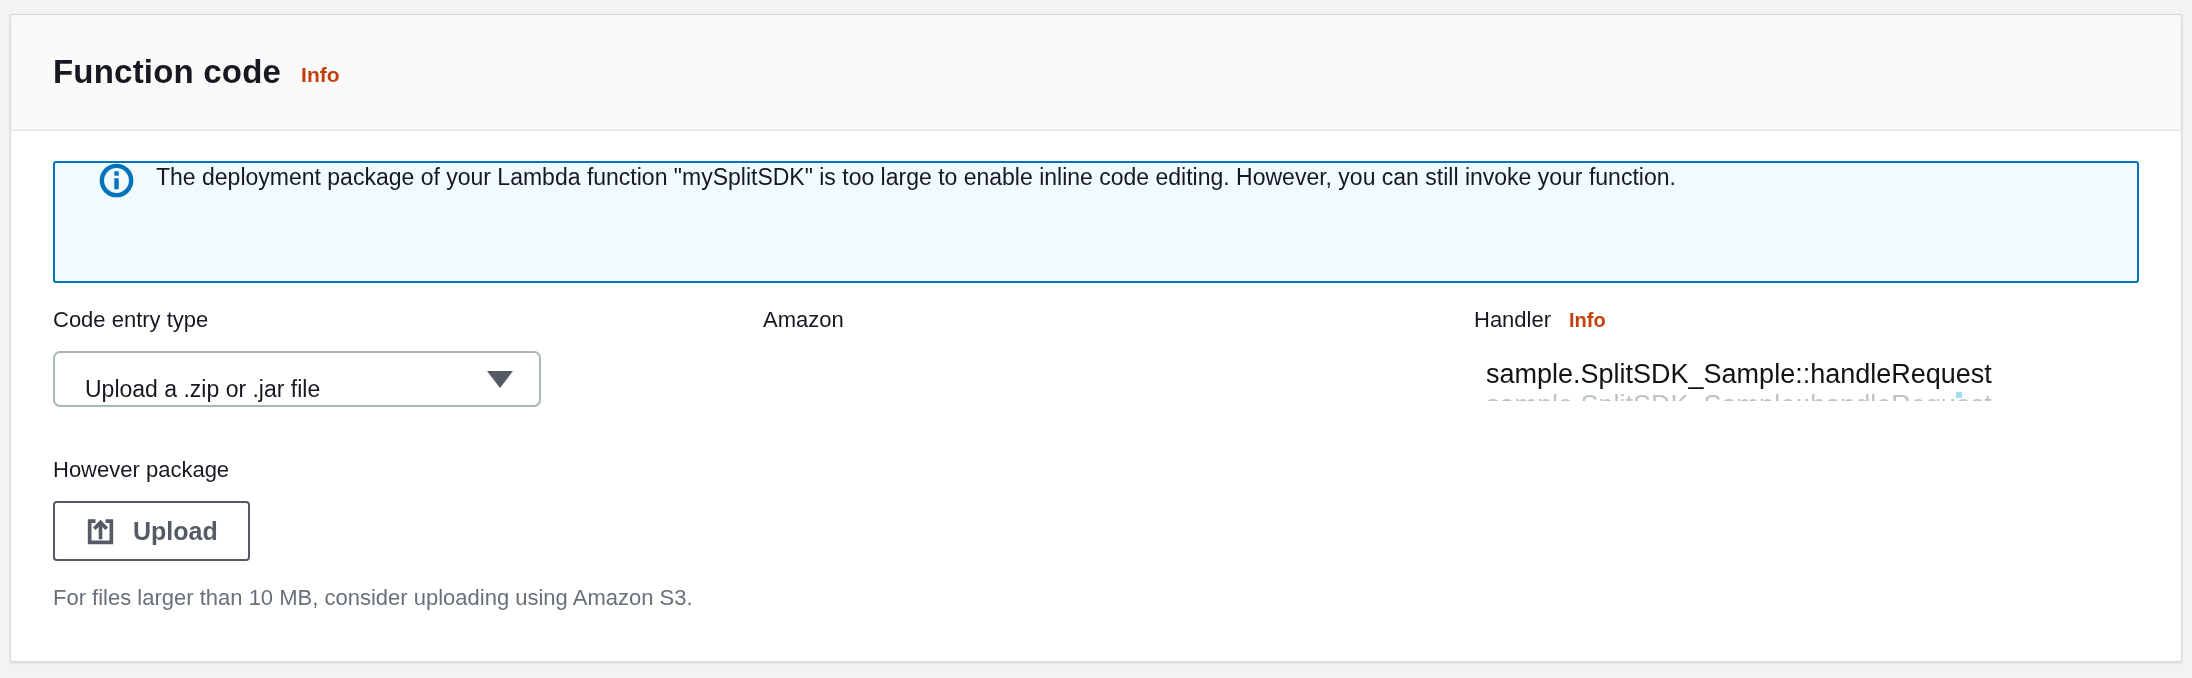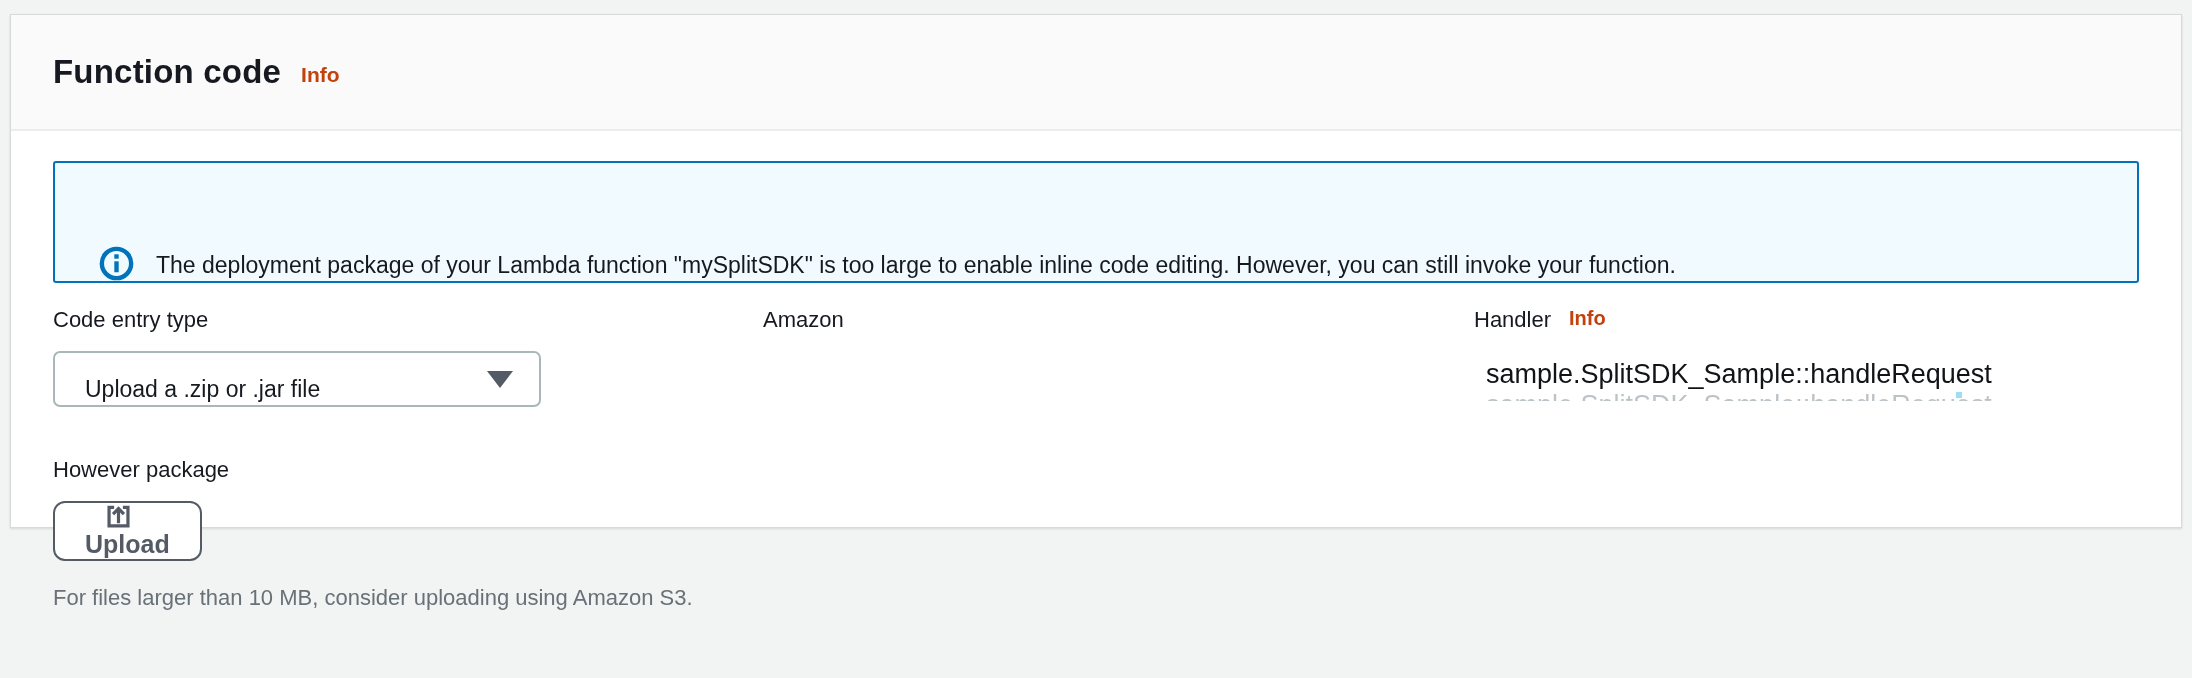--- a/index.html
+++ b/index.html
@@ -7,21 +7,21 @@
     width: 2192px; height: 678px;
     background: #f2f3f3;
     font-family: "Liberation Sans", sans-serif;
     color: #16191f;
     position: relative;
     overflow: hidden;
   }
   .card {
     position: absolute;
     left: 10px; top: 14px;
-    width: 2172px; height: 514px;
+    width: 2172px; height: 648px;
     background: #ffffff;
     border: 1px solid #d5dbdb;
     box-shadow: 0 1px 2px rgba(0,28,36,0.12);
   }
   .card-header {
     height: 116px;
     background: #fafafa;
     border-bottom: 2px solid #eaeded;
     display: flex;
     align-items: center;
@@ -43,33 +43,33 @@
   .card-body {
     padding: 30px 42px 0 42px;
     position: relative;
   }
   .alert {
     height: 122px;
     border: 2px solid #0073bb;
     border-radius: 3px;
     background: #f1faff;
     display: flex;
-    align-items: flex-end;
+    align-items: flex-start;
     padding: 0 44px;
   }
   .alert-icon { flex: 0 0 auto; width: 35px; height: 35px; margin-right: 22px; }
   .alert-text { font-size: 23px; color: #16191f; line-height: 1.3; }
   .fields {
     display: grid;
     grid-template-columns: 710px 711px 1fr;
     margin-top: 24px;
   }
   .field-label-row {
     display: flex;
-    align-items: flex-start;
+    align-items: center;
     height: 26px;
   }
   .field-label { font-size: 22px; color: #16191f; }
   .field-info { font-size: 20px; margin-left: 18px; }
   .select-box {
     margin-top: 18px;
     width: 488px;
     height: 56px;
     background: #ffffff;
     border: 2px solid #aab7b8;
@@ -114,27 +114,26 @@
   }
   .function-package { margin-top: 50px; }
   .upload-btn {
     margin-top: 18px;
     display: inline-flex;
     align-items: center;
     height: 60px;
     padding: 0 30px;
     background: #ffffff;
     border: 2px solid #545b64;
-    border-radius: 12px;
+    border-radius: 4px;
     color: #545b64;
     font-size: 25px;
     font-weight: 700;
     cursor: pointer;
     font-family: "Liberation Sans", sans-serif;
-    flex-direction: column;
   }
   .upload-btn svg { margin-right: 17px; }
   .hint { margin-top: 24px; font-size: 22px; color: #687078; }
 </style>
 </head>
 <body>
 
 <div class="card">
 
   <div class="card-header">

